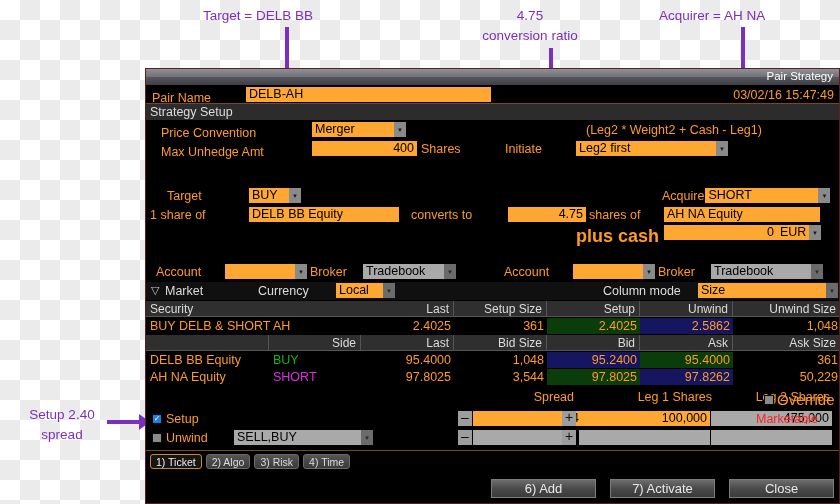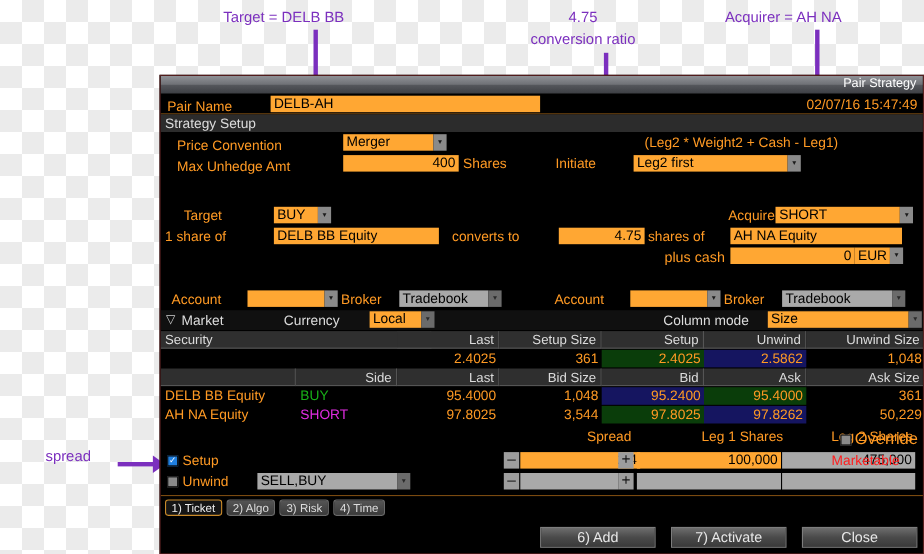--- a/index.html
+++ b/index.html
@@ -71,38 +71,39 @@
 <div class="vline" style="left:549px;top:48px;height:158px;"></div>
 <div class="arrowdown" style="left:543px;top:198px;"></div>
 
 <div class="anno" style="left:659px;top:6px;text-align:right;">
   <span>Acquirer = AH NA</span>
 </div>
 <div class="vline" style="left:741px;top:27px;height:165px;"></div>
 <div class="arrowdown" style="left:735px;top:184px;"></div>
 
 <div class="anno" style="left:6px;top:405px;width:112px;">
+  <div>Setup 2.40</div>
   <div>spread</div>
 </div>
 <div class="hline" style="left:107px;top:420px;width:34px;"></div>
 <div class="arrowright" style="left:139px;top:414px;"></div>
 
 <div class="hlbox" style="left:150px;top:185px;width:258px;height:48px;"></div>
 <div class="hlbox" style="left:659px;top:185px;width:176px;height:50px;"></div>
 <div class="hlbox" style="left:150px;top:405px;width:685px;height:38px;"></div>
 
 <div id="win">
 
   <div class="titlebar">
     <span>Pair Strategy</span>
   </div>
 
   <div class="abs" style="left:6px;top:19px;"><span class="lbl">Pair Name</span></div>
   <div class="fld abs" style="left:100px;top:18px;width:245px;">DELB-AH</div>
-  <div class="abs right" style="left:440px;top:19px;width:248px;color:#ff9a24;font-size:12.5px;">02/07/16 15:47:49</div>
+  <div class="abs right" style="left:440px;top:19px;width:248px;color:#ff9a24;font-size:12.5px;">03/02/16 15:47:49</div>
   <div class="hdrline" style="left:0;top:34px;width:695px;"></div>
 
   <div class="secthdr" style="left:0;top:35px;width:695px;">
     <span>Strategy Setup</span>
   </div>
 
   <div class="abs" style="left:15px;top:54px;"><span class="lbl">Price Convention</span></div>
   <div class="abs" style="left:166px;top:53px;display:flex;">
     <div class="fld" style="width:82px;">Merger</div>
     <div class="dd">▼</div>
@@ -130,21 +131,21 @@
   <div class="fld abs right" style="left:362px;top:138px;width:78px;">4.75</div>
   <div class="abs" style="left:443px;top:139px;color:#ff9a24;font-size:12.5px;">shares of</div>
 
   <div class="abs" style="left:516px;top:119px;display:flex;align-items:center;">
     <span style="color:#ff9a24;font-size:12.5px;">Acquire</span>
     <div class="fld" style="width:113px;margin-left:1px;">SHORT</div>
     <div class="dd">▼</div>
   </div>
   <div class="fld abs" style="left:518px;top:138px;width:156px;">AH NA Equity</div>
 
-  <div class="abs right" style="left:410px;top:157px;width:103px;color:#ff9a24;font-size:13px;">plus cash</div>
+  <div class="abs right" style="left:410px;top:157px;width:103px;color:#ff9a24;font-size:18px;font-weight:bold;">plus cash</div>
   <div class="abs" style="left:518px;top:156px;display:flex;">
     <div class="fld right" style="width:113px;">0</div>
     <div class="fld" style="width:32px;">EUR</div>
     <div class="dd">▼</div>
   </div>
 
   <div class="abs" style="left:10px;top:196px;color:#ff9a24;font-size:12.5px;">Account</div>
   <div class="abs" style="left:79px;top:195px;display:flex;">
     <div class="fld" style="width:70px;"></div>
     <div class="dd">▼</div>
@@ -180,20 +181,21 @@
     <div class="ddl">▼</div>
   </div>
 
   <div class="colhdr" style="left:0;top:232px;width:246px;padding-left:4px;"><span>Security</span></div>
   <div class="colhdr right" style="left:215px;top:232px;width:93px;padding-right:4px;"><span>Last</span></div>
   <div class="colhdr right" style="left:308px;top:232px;width:93px;padding-right:4px;"><span>Setup Size</span></div>
   <div class="colhdr right" style="left:401px;top:232px;width:93px;padding-right:4px;"><span>Setup</span></div>
   <div class="colhdr right" style="left:494px;top:232px;width:93px;padding-right:4px;"><span>Unwind</span></div>
   <div class="colhdr right" style="left:587px;top:232px;width:108px;padding-right:4px;"><span>Unwind Size</span></div>
 
+  <div class="cell" style="left:0;top:249px;width:215px;padding-left:4px;"><span>BUY DELB &amp; SHORT AH</span></div>
   <div class="cell right" style="left:215px;top:249px;width:93px;">2.4025</div>
   <div class="cell right" style="left:308px;top:249px;width:93px;">361</div>
   <div class="cell right cgreen" style="left:401px;top:249px;width:93px;">2.4025</div>
   <div class="cell right cblue" style="left:494px;top:249px;width:93px;">2.5862</div>
   <div class="cell right" style="left:587px;top:249px;width:108px;">1,048</div>
 
   <div class="colhdr" style="left:0;top:266px;width:123px;"></div>
   <div class="colhdr right" style="left:123px;top:266px;width:92px;padding-right:4px;"><span>Side</span></div>
   <div class="colhdr right" style="left:215px;top:266px;width:93px;padding-right:4px;"><span>Last</span></div>
   <div class="colhdr right" style="left:308px;top:266px;width:93px;padding-right:4px;"><span>Bid Size</span></div>

